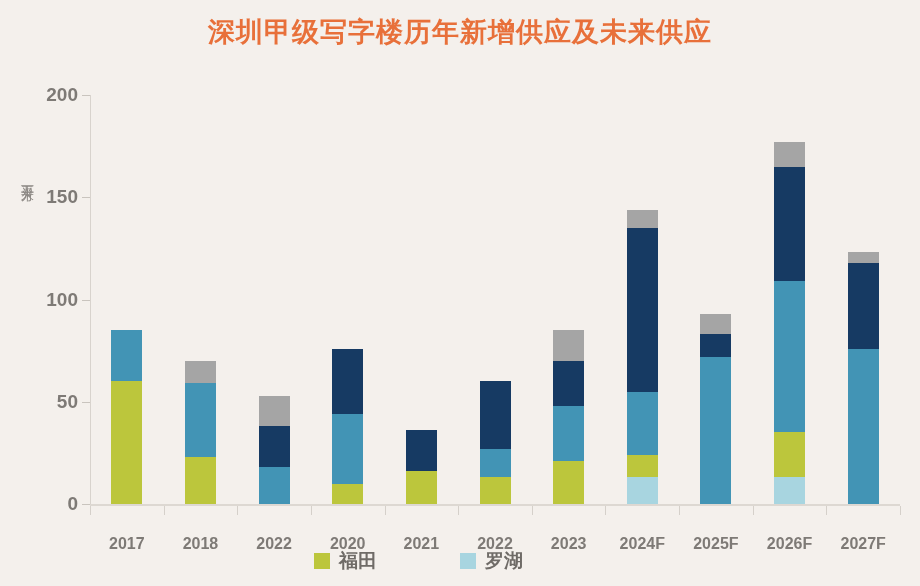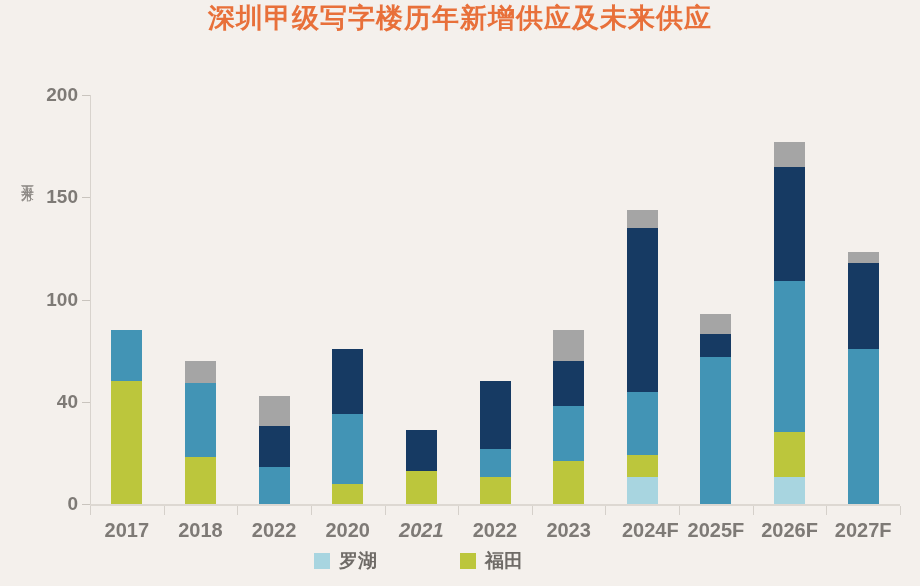--- a/index.html
+++ b/index.html
@@ -15,21 +15,21 @@
   }
   #chart-root {
     position: relative;
     width: 920px;
     height: 586px;
     background: #f4f0ec;
   }
   
   .chart-title {
     position: absolute;
-    top: 0;
+    top: 14px;
     left: 0;
     width: 920px;
     text-align: center;
     font-size: 27px;
     font-weight: bold;
     color: #e8703a;
     letter-spacing: 1px;
     white-space: nowrap;
   }
   
@@ -86,23 +86,23 @@
   
   .x-tick {
     position: absolute;
     top: 411px;
     width: 1px;
     height: 9px;
     background: #d5d0ca;
   }
   .x-label {
     position: absolute;
-    top: 424px;
+    top: 440px;
     transform: translateX(-50%);
-    font-size: 20px;
+    font-size: 16px;
     font-weight: bold;
     color: #7e7a76;
     white-space: nowrap;
   }
   
   .bar-group {
     position: absolute;
     bottom: 0;
   }
   .bar-seg {
@@ -149,21 +149,21 @@
 
   <div class="y-axis-title">万平方米</div>
 
   <div class="plot-area" id="plot-area">
     <div class="axis-line-y"></div>
     <div class="axis-line-x"></div>
     <div id="y-ticks">
         <div class="y-tick" style="top: 409px;"></div>
         <div class="y-label" style="top: 409px;">0</div>
         <div class="y-tick" style="top: 306.75px;"></div>
-        <div class="y-label" style="top: 306.75px;">40</div>
+        <div class="y-label" style="top: 306.75px;">50</div>
         <div class="y-tick" style="top: 204.5px;"></div>
         <div class="y-label" style="top: 204.5px;">100</div>
         <div class="y-tick" style="top: 102.25px;"></div>
         <div class="y-label" style="top: 102.25px;">150</div>
         <div class="y-tick" style="top: 0px;"></div>
         <div class="y-label" style="top: 0px;">200</div>
       </div>
     <div id="x-ticks">
         <div class="x-tick" style="left: 0px;"></div>
         <div class="x-tick" style="left: 73.6364px;"></div>
@@ -174,24 +174,24 @@
         <div class="x-tick" style="left: 441.818px;"></div>
         <div class="x-tick" style="left: 515.455px;"></div>
         <div class="x-tick" style="left: 589.091px;"></div>
         <div class="x-tick" style="left: 662.727px;"></div>
         <div class="x-tick" style="left: 736.364px;"></div>
         <div class="x-tick" style="left: 810px;"></div>
         <div class="x-label" style="left: 36.8182px;">2017</div>
         <div class="x-label" style="left: 110.455px;">2018</div>
         <div class="x-label" style="left: 184.091px;">2022</div>
         <div class="x-label" style="left: 257.727px; text-align: center;">2020</div>
-        <div class="x-label" style="left: 331.364px; font-style: italic;">2021</div>
+        <div class="x-label" style="left: 331.364px;">2021</div>
         <div class="x-label" style="left: 405px;">2022</div>
         <div class="x-label" style="left: 478.636px; text-align: right;">2023</div>
-        <div class="x-label" style="left: 552.273px; margin-left: 8px;">2024F</div>
+        <div class="x-label" style="left: 552.273px;">2024F</div>
         <div class="x-label" style="left: 625.909px;">2025F</div>
         <div class="x-label" style="left: 699.545px;">2026F</div>
         <div class="x-label" style="left: 773.182px;">2027F</div>
       </div>
     <div id="bars">
         <div class="bar-group" title="2017" style="left: 21.3182px; width: 31px; height: 173.825px;">
           <div class="bar-seg" title="福田 60" style="top: 51.125px; height: 122.7px; background: rgb(188, 198, 60);"></div>
           <div class="bar-seg" title="南山 25" style="top: 0px; height: 51.125px; background: rgb(66, 148, 181);"></div>
         </div>
         <div class="bar-group" title="2018" style="left: 94.9545px; width: 31px; height: 143.15px;">
@@ -246,22 +246,22 @@
         <div class="bar-group" title="2027F" style="left: 757.682px; width: 31px; height: 251.535px;">
           <div class="bar-seg" title="南山 76" style="top: 96.115px; height: 155.42px; background: rgb(66, 148, 181);"></div>
           <div class="bar-seg" title="前海 42" style="top: 10.225px; height: 85.89px; background: rgb(22, 58, 99);"></div>
           <div class="bar-seg" title="宝安 5" style="top: 0px; height: 10.225px; background: rgb(165, 165, 165);"></div>
         </div>
       </div>
   </div>
 
   <div class="legend" id="legend">
       <div class="legend-item">
+        <span class="legend-swatch" style="background: rgb(188, 198, 60);"></span>
+        <span class="legend-label">福田</span>
+      </div>
+      <div class="legend-item">
         <span class="legend-swatch" style="background: rgb(168, 213, 224);"></span>
         <span class="legend-label">罗湖</span>
       </div>
-      <div class="legend-item">
-        <span class="legend-swatch" style="background: rgb(188, 198, 60);"></span>
-        <span class="legend-label">福田</span>
-      </div>
     </div>
 
 </div>
 
 </body></html>

